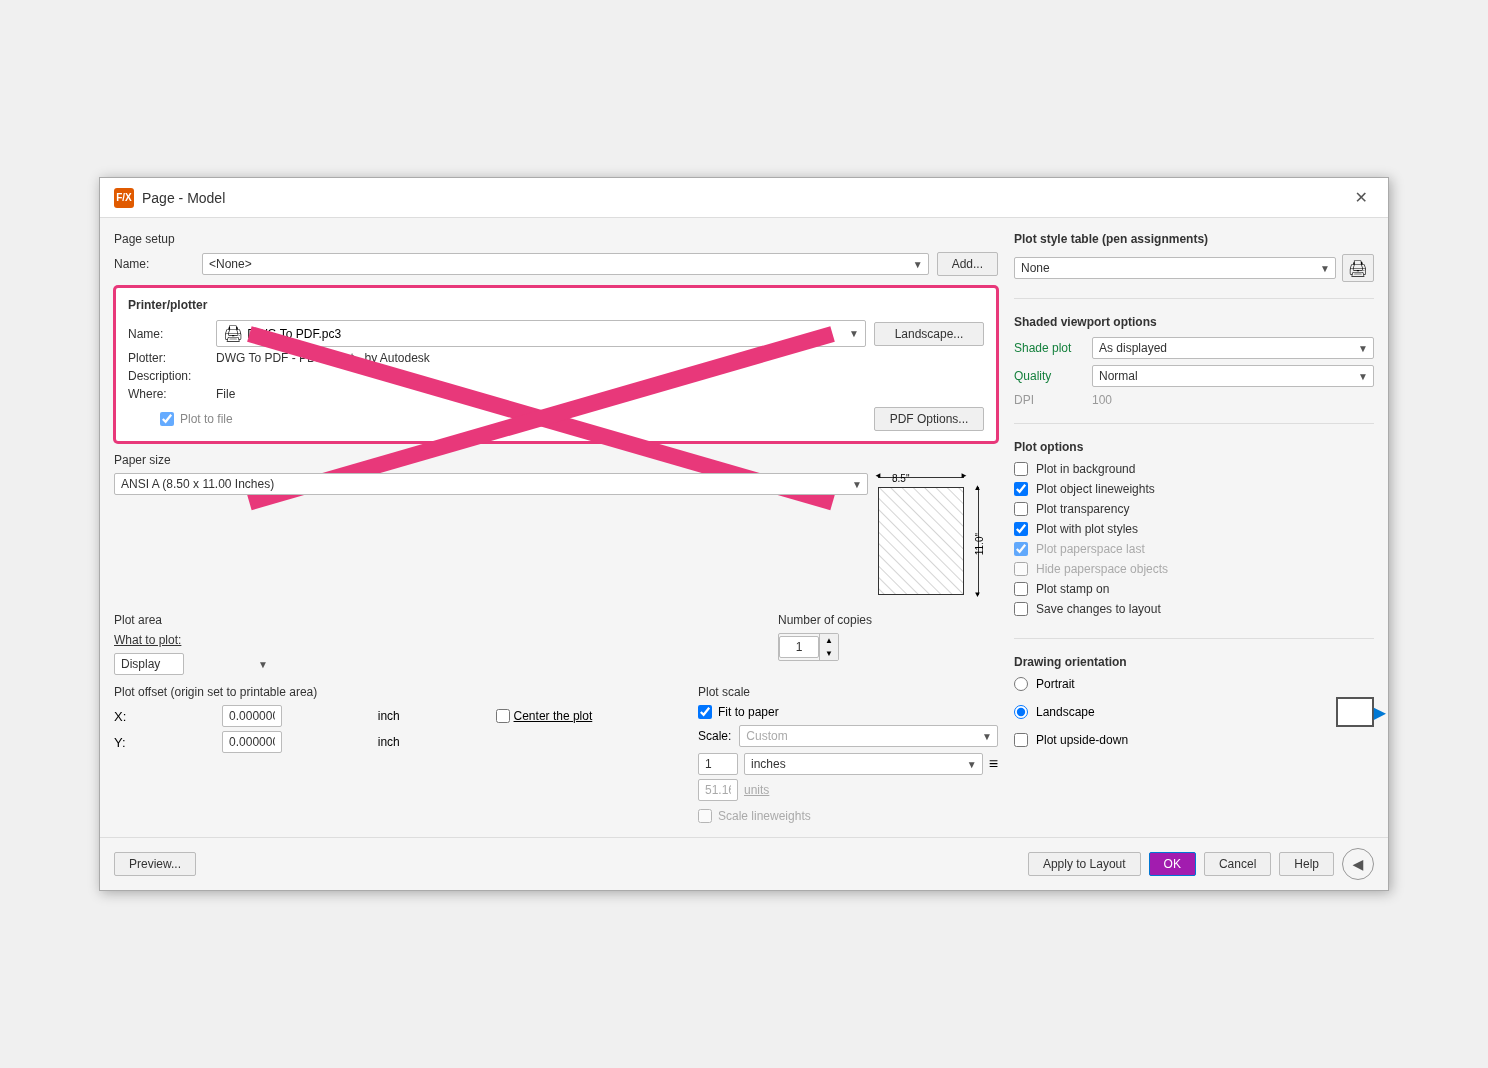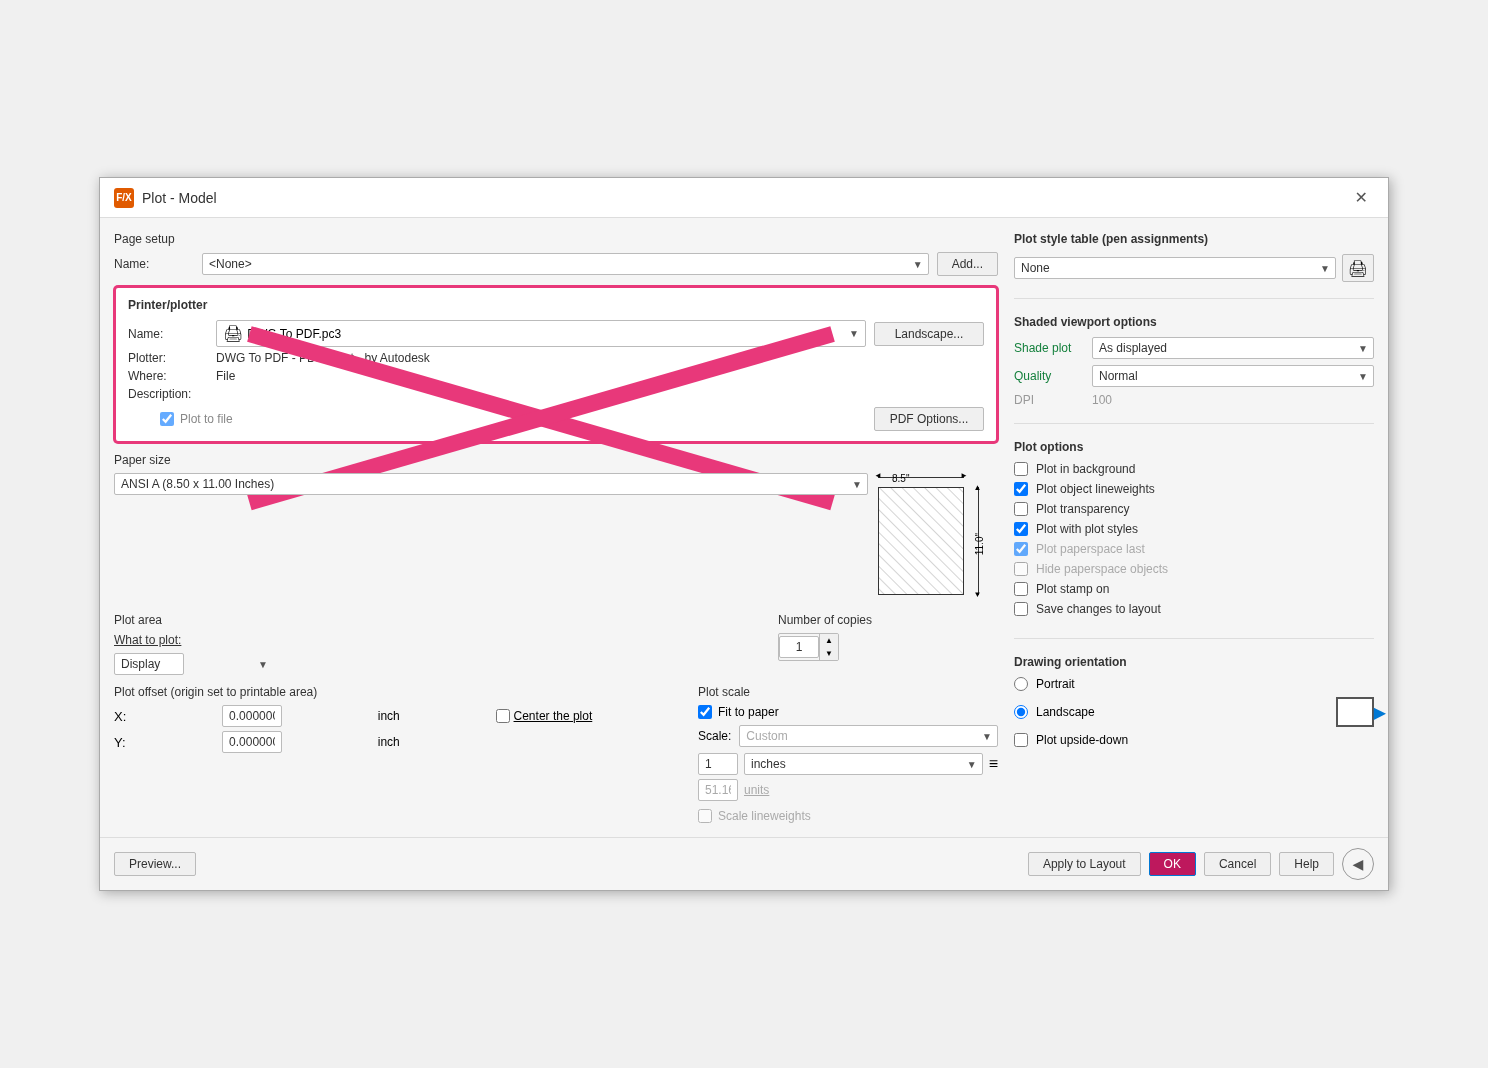--- a/index.html
+++ b/index.html
@@ -106,21 +106,21 @@
     .btn {
       background: #f0f0f0;
       border: 1px solid #bbb;
       padding: 4px 14px;
       font-size: 12px;
       cursor: pointer;
       border-radius: 2px;
       color: #333;
     }
     .btn-primary {
-      background: #be185d;
+      background: #a21caf;
       color: white;
       border-color: #0078d4;
     }
 
     
     .page-setup-row {
       display: flex;
       align-items: center;
       gap: 8px;
     }
@@ -350,21 +350,21 @@
     }
   </style>
 </head>
 <body>
 
 <div class="dialog">
 
   <div class="title-bar">
     <div class="title-bar-left">
       <div class="app-icon">F/X</div>
-      <span class="title-text">Plot - Model</span>
+      <span class="title-text">Page - Model</span>
     </div>
     <button class="close-btn">✕</button>
   </div>
 
   <div class="dialog-body">
 
     <div class="left-panel">
 
       <div>
         <div class="section-label">Page setup</div>
@@ -396,25 +396,25 @@
               </svg>
             </div>
           </div>
           <button class="btn properties-btn">Landscape...</button>
         </div>
         <div class="printer-info-row">
           <span class="printer-info-label">Plotter:</span>
           <span class="printer-info-val">DWG To PDF - PDF ePlot - by Autodesk</span>
         </div>
         <div class="printer-info-row">
+          <span class="printer-info-label">Description:</span>
+        </div>
+        <div class="printer-info-row">
           <span class="printer-info-label">Where:</span>
           <span class="printer-info-val">File</span>
-        </div>
-        <div class="printer-info-row">
-          <span class="printer-info-label">Description:</span>
         </div>
         <div style="display:flex;align-items:center;justify-content:space-between;margin-top:6px;padding-left:32px;">
           <div class="checkbox-row">
             <input type="checkbox" checked="" style="opacity: 0.6;">
             <label class="form-label" style="min-width:auto;color:#888;">Plot to file</label>
           </div>
           <button class="btn pdf-options-btn">PDF Options...</button>
         </div>
       </div>
 

